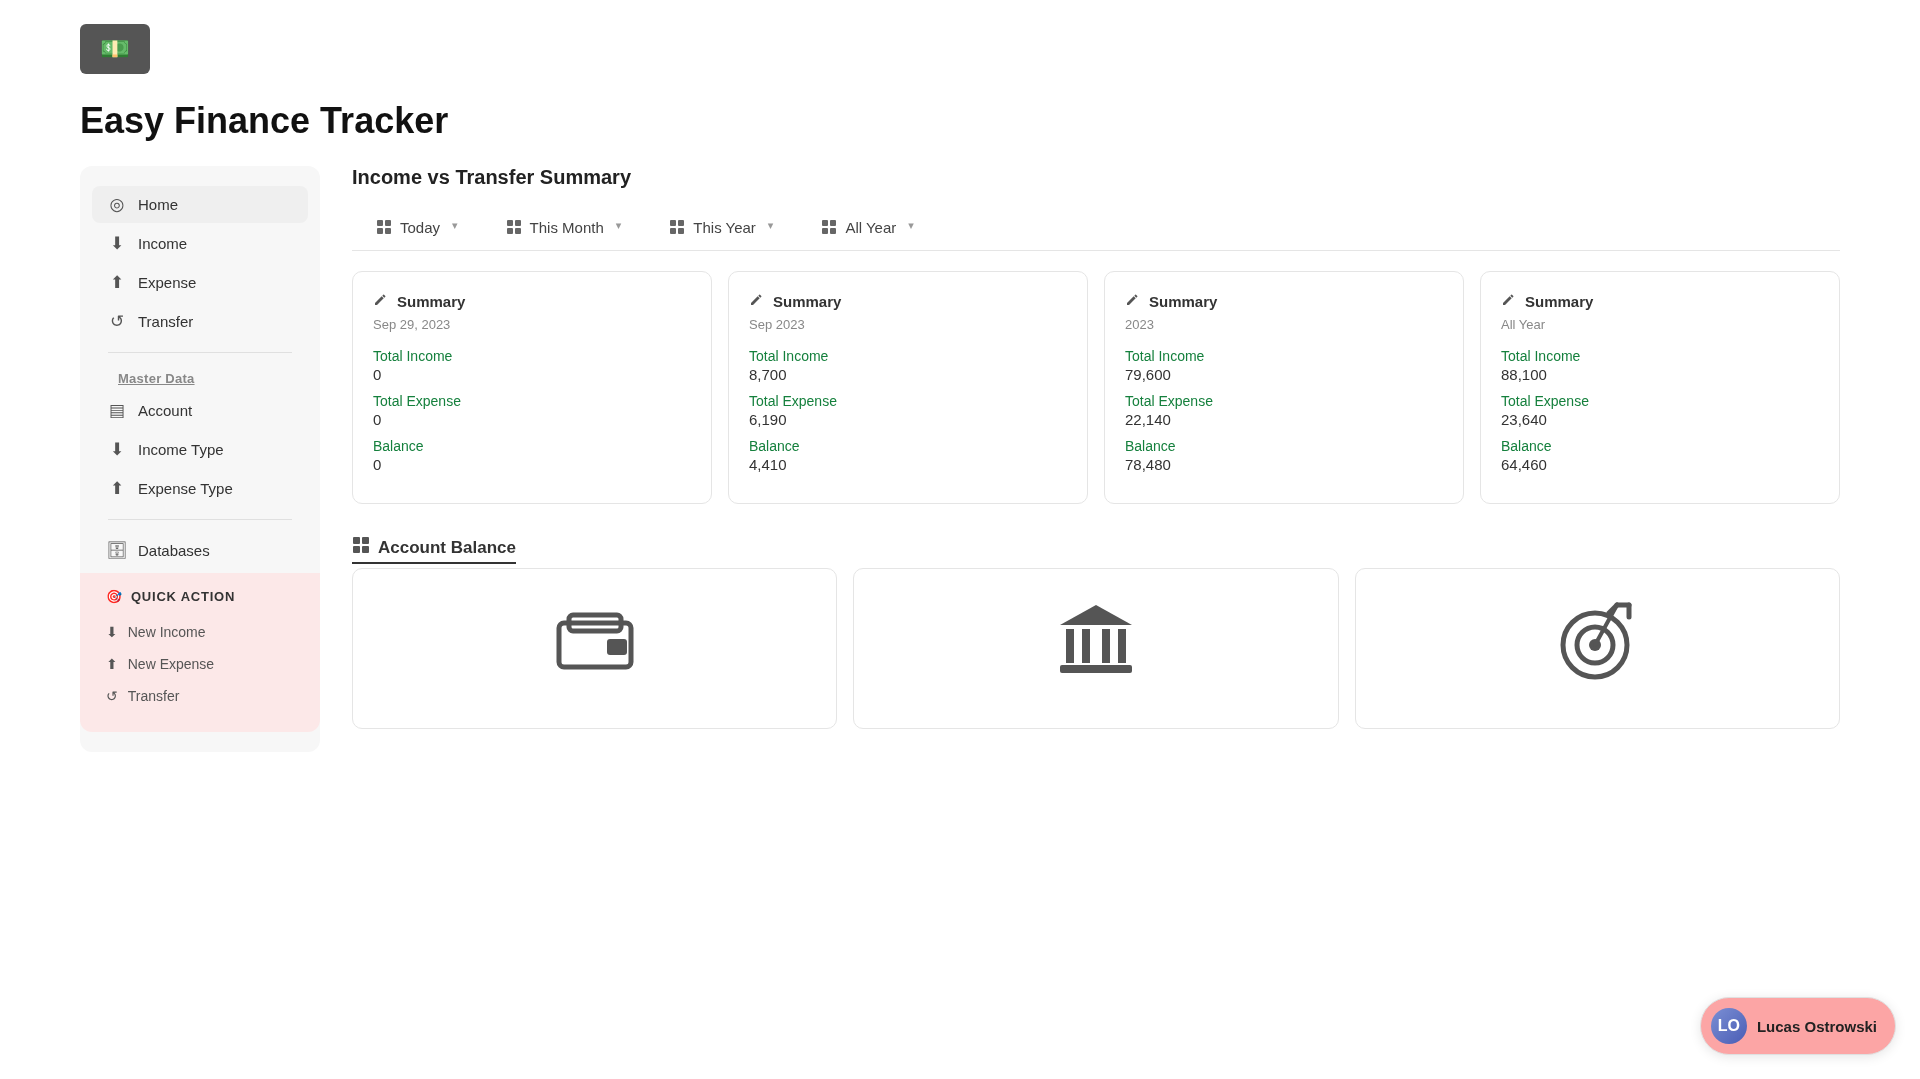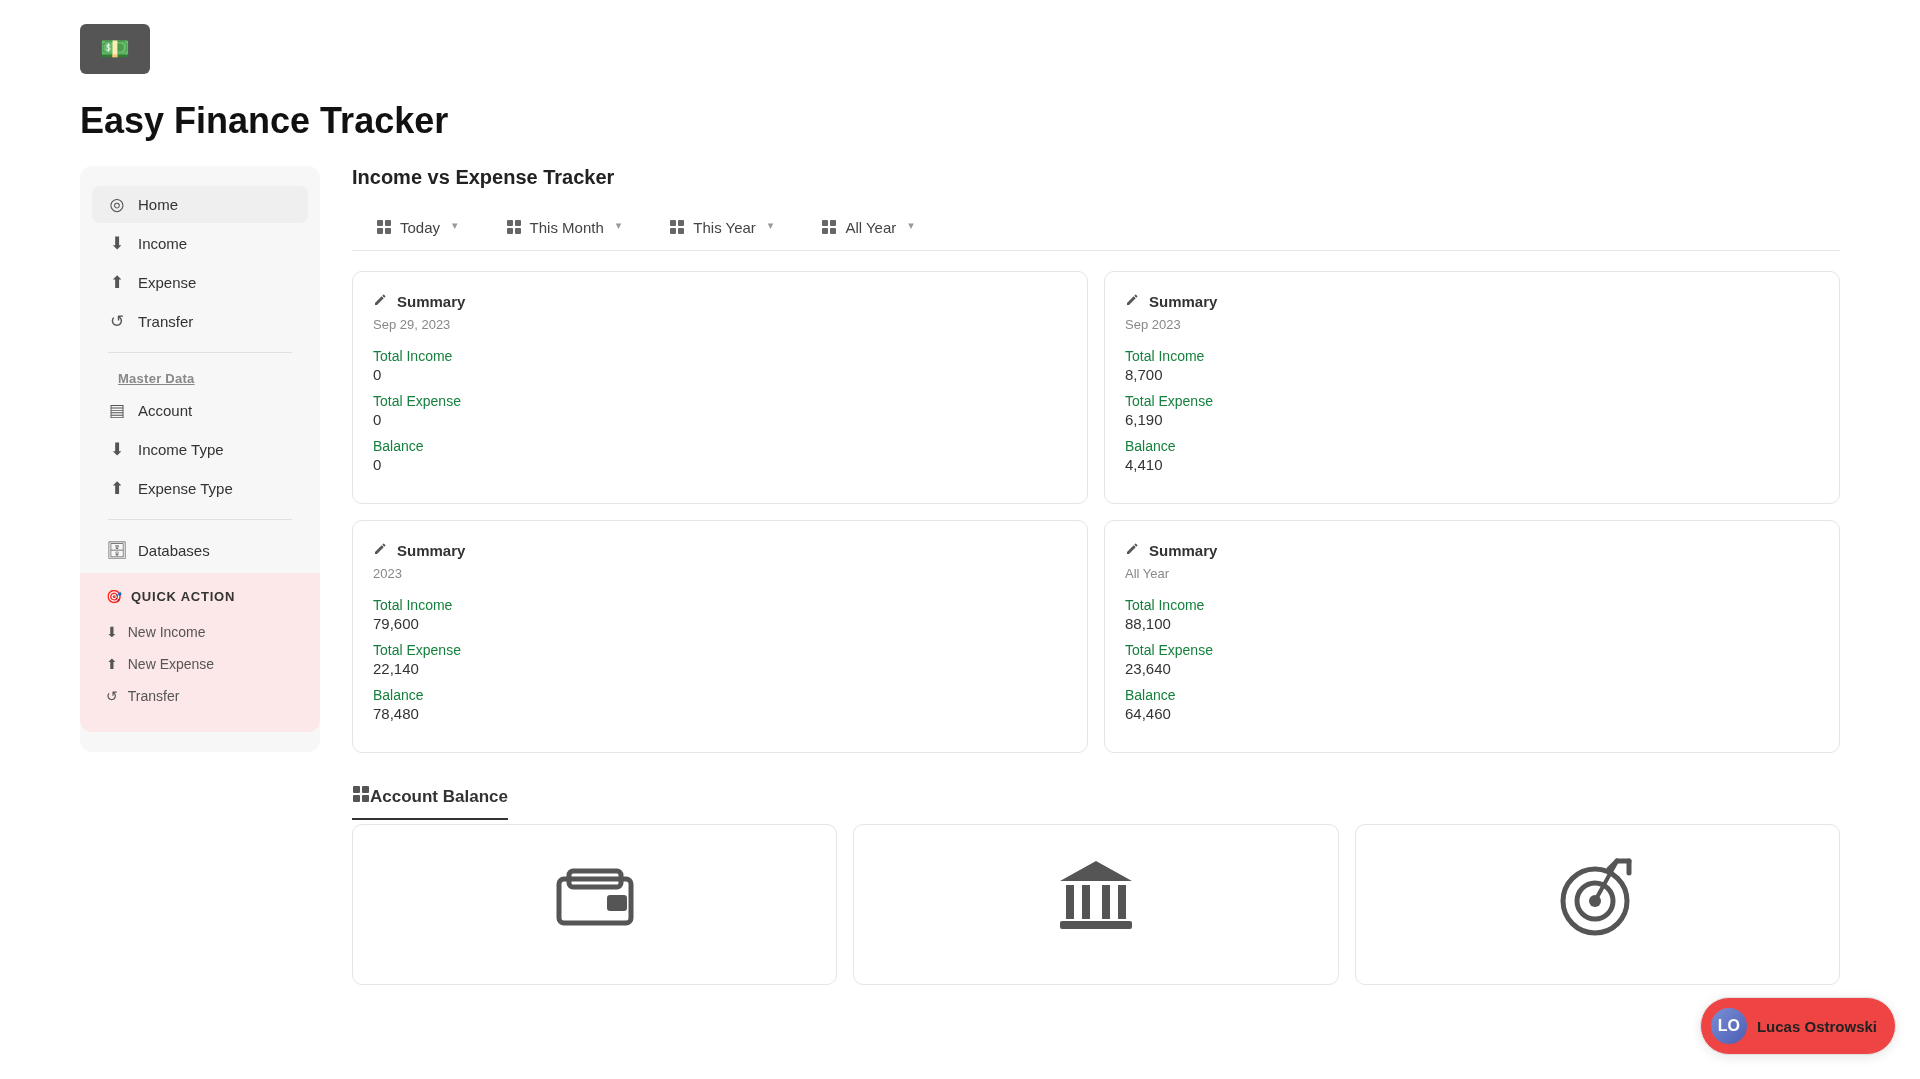--- a/index.html
+++ b/index.html
@@ -141,21 +141,21 @@
       cursor: pointer;
       border-bottom: 2px solid transparent;
       margin-bottom: -1px;
     }
     .tab-icon {
       font-size: 16px;
       color: #666;
     }
     .summary-cards {
       display: grid;
-      grid-template-columns: repeat(2, 1fr);
+      grid-template-columns: repeat(4, 1fr);
       gap: 16px;
       margin-bottom: 32px;
     }
     .summary-card {
       background: #fff;
       border: 1px solid #e5e5e5;
       border-radius: 10px;
       padding: 20px;
     }
     .card-header {
@@ -184,24 +184,25 @@
       margin-bottom: 10px;
     }
 
     
     .account-balance-section {
       margin-top: 8px;
     }
     .account-balance-header {
       display: flex;
       align-items: center;
+      gap: 8px;
       font-size: 17px;
       font-weight: 600;
       color: #333;
-      padding-bottom: 10px;
+      padding-bottom: 3px;
       border-bottom: 2px solid #333;
       width: fit-content;
       margin-bottom: 4px;
     }
     .balance-cards {
       display: flex;
       gap: 16px;
     }
     .balance-card {
       background: #fff;
@@ -216,21 +217,21 @@
     .balance-card-icon {
       font-size: 64px;
       color: #555;
     }
 
     
     .user-badge {
       position: fixed;
       bottom: 24px;
       right: 24px;
-      background: #ef4444;
+      background: #fca5a5;
       border: 1px solid #e0e0e0;
       border-radius: 50px;
       padding: 10px 18px 10px 10px;
       display: flex;
       align-items: center;
       gap: 10px;
       box-shadow: 0 2px 12px rgba(0,0,0,0.10);
       font-size: 15px;
       font-weight: 600;
       color: #222;
@@ -324,21 +325,21 @@
         </div>
         <div class="quick-action-item">
           <span>↺</span>
           <span>Transfer</span>
         </div>
       </div>
     </div>
 
     <div class="main-content">
 
-      <div class="section-title">Income vs Expense Tracker</div>
+      <div class="section-title">Income vs Transfer Summary</div>
 
       <div class="summary-tabs">
         <div class="summary-tab">
           <span class="tab-icon">
             <svg width="16" height="16" viewBox="0 0 16 16" fill="none" xmlns="http://www.w3.org/2000/svg">
                 <rect x="1" y="1" width="6" height="6" rx="1" fill="#666"></rect>
                 <rect x="9" y="1" width="6" height="6" rx="1" fill="#666"></rect>
                 <rect x="1" y="9" width="6" height="6" rx="1" fill="#666"></rect>
                 <rect x="9" y="9" width="6" height="6" rx="1" fill="#666"></rect>
               </svg>

